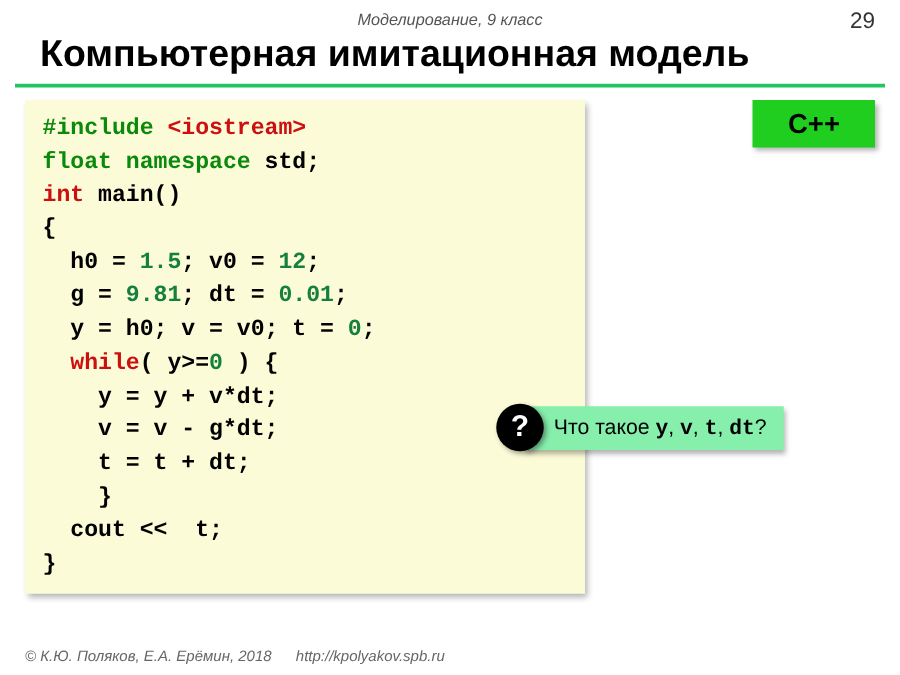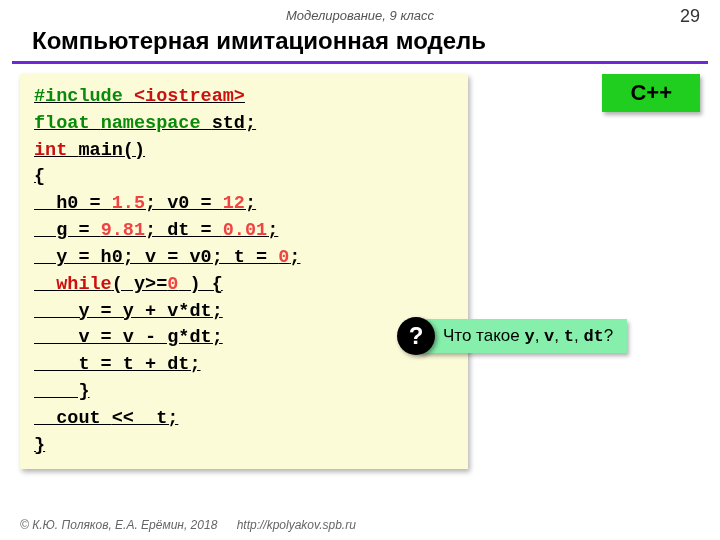--- a/index.html
+++ b/index.html
@@ -19,46 +19,45 @@
     text-align: center;
   }
   .page-num {
     position: absolute;
     top: 6px;
     right: 20px;
     font-size: 18px;
     color: #333;
   }
   .title {
-    font-size: 24px;
+    font-size: 30px;
     font-weight: bold;
     color: #000;
     padding: 4px 20px 6px 20px;
-    border-bottom: 3px solid #6d28d9;
+    border-bottom: 3px solid #22c55e;
     margin: 0 12px 10px 12px;
   }
   .content {
     position: relative;
     padding: 0 20px;
   }
   .code-box {
     background: #fcfbd8;
     box-shadow: 2px 3px 5px rgba(0,0,0,0.3);
     padding: 10px 14px;
     font-family: "Courier New", monospace;
     font-size: 18.5px;
     font-weight: bold;
     line-height: 1.45;
     width: 448px;
     color: #000;
-    text-decoration: underline;
   }
   .kw-green { color: #0a8a0a; }
   .kw-red { color: #cc1010; }
-  .kw-blue { color: #ef4444; }
+  .kw-blue { color: #15803d; }
   .kw-black { color: #000; }
   .badge {
     position: absolute;
     top: 0;
     right: 20px;
     background: #1fce1f;
     box-shadow: 2px 3px 4px rgba(0,0,0,0.3);
     padding: 6px 28px;
     font-size: 22px;
     font-weight: bold;

